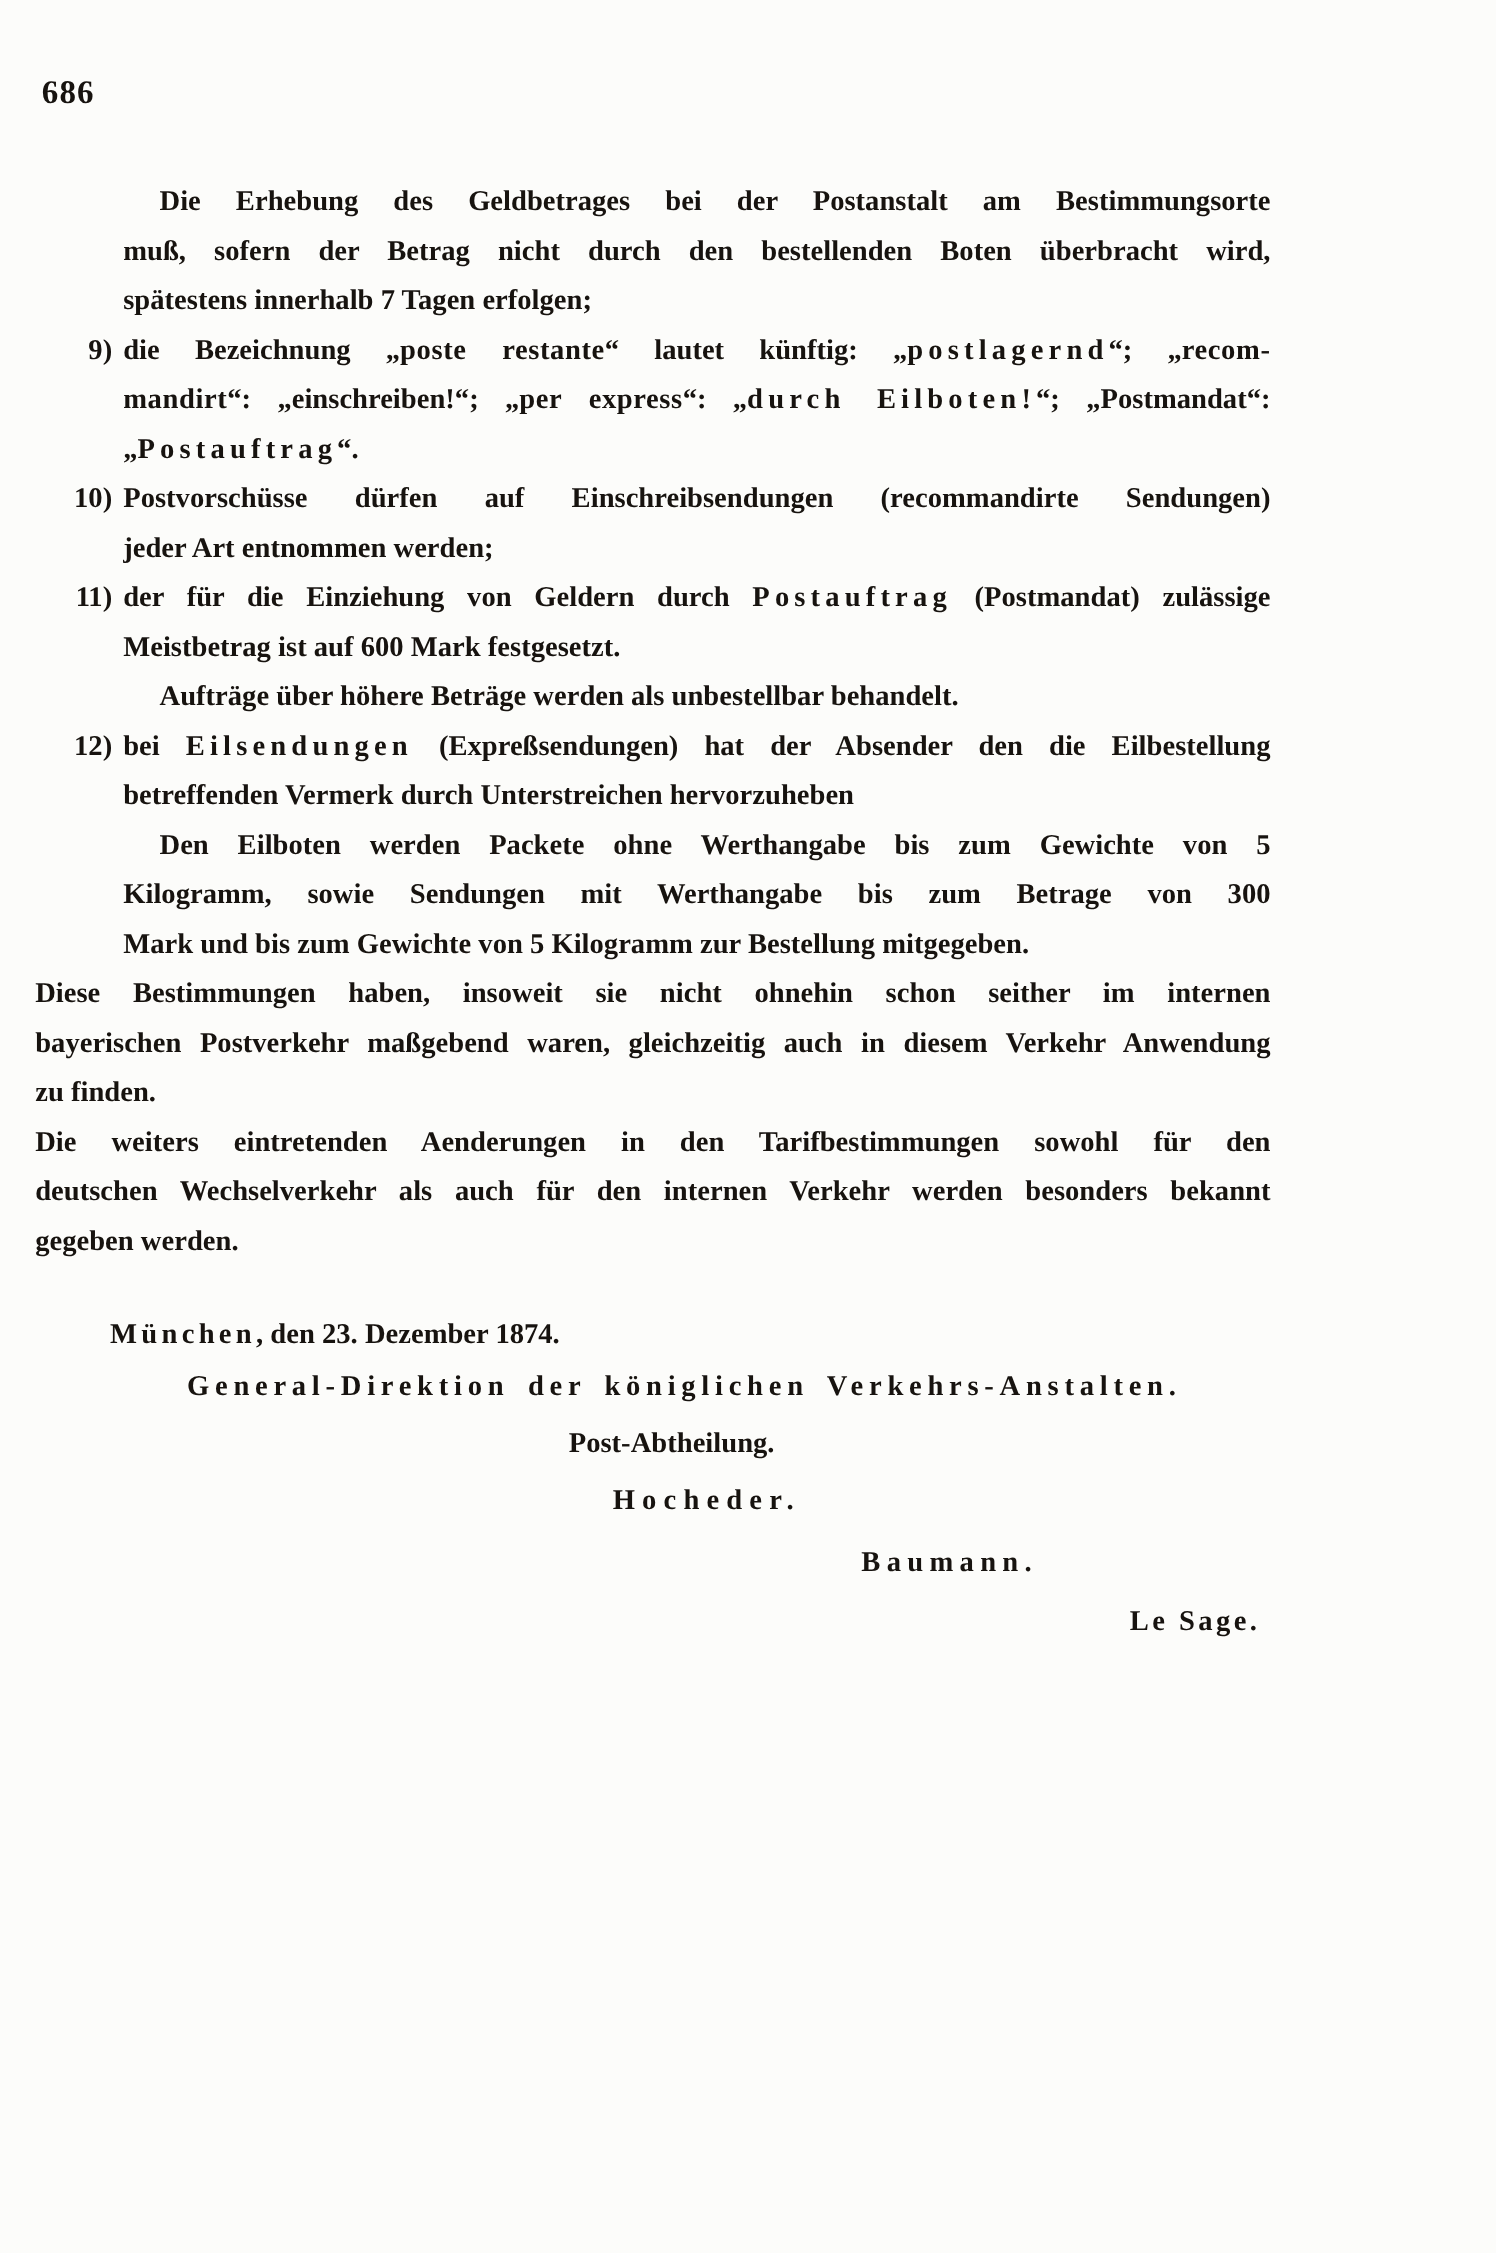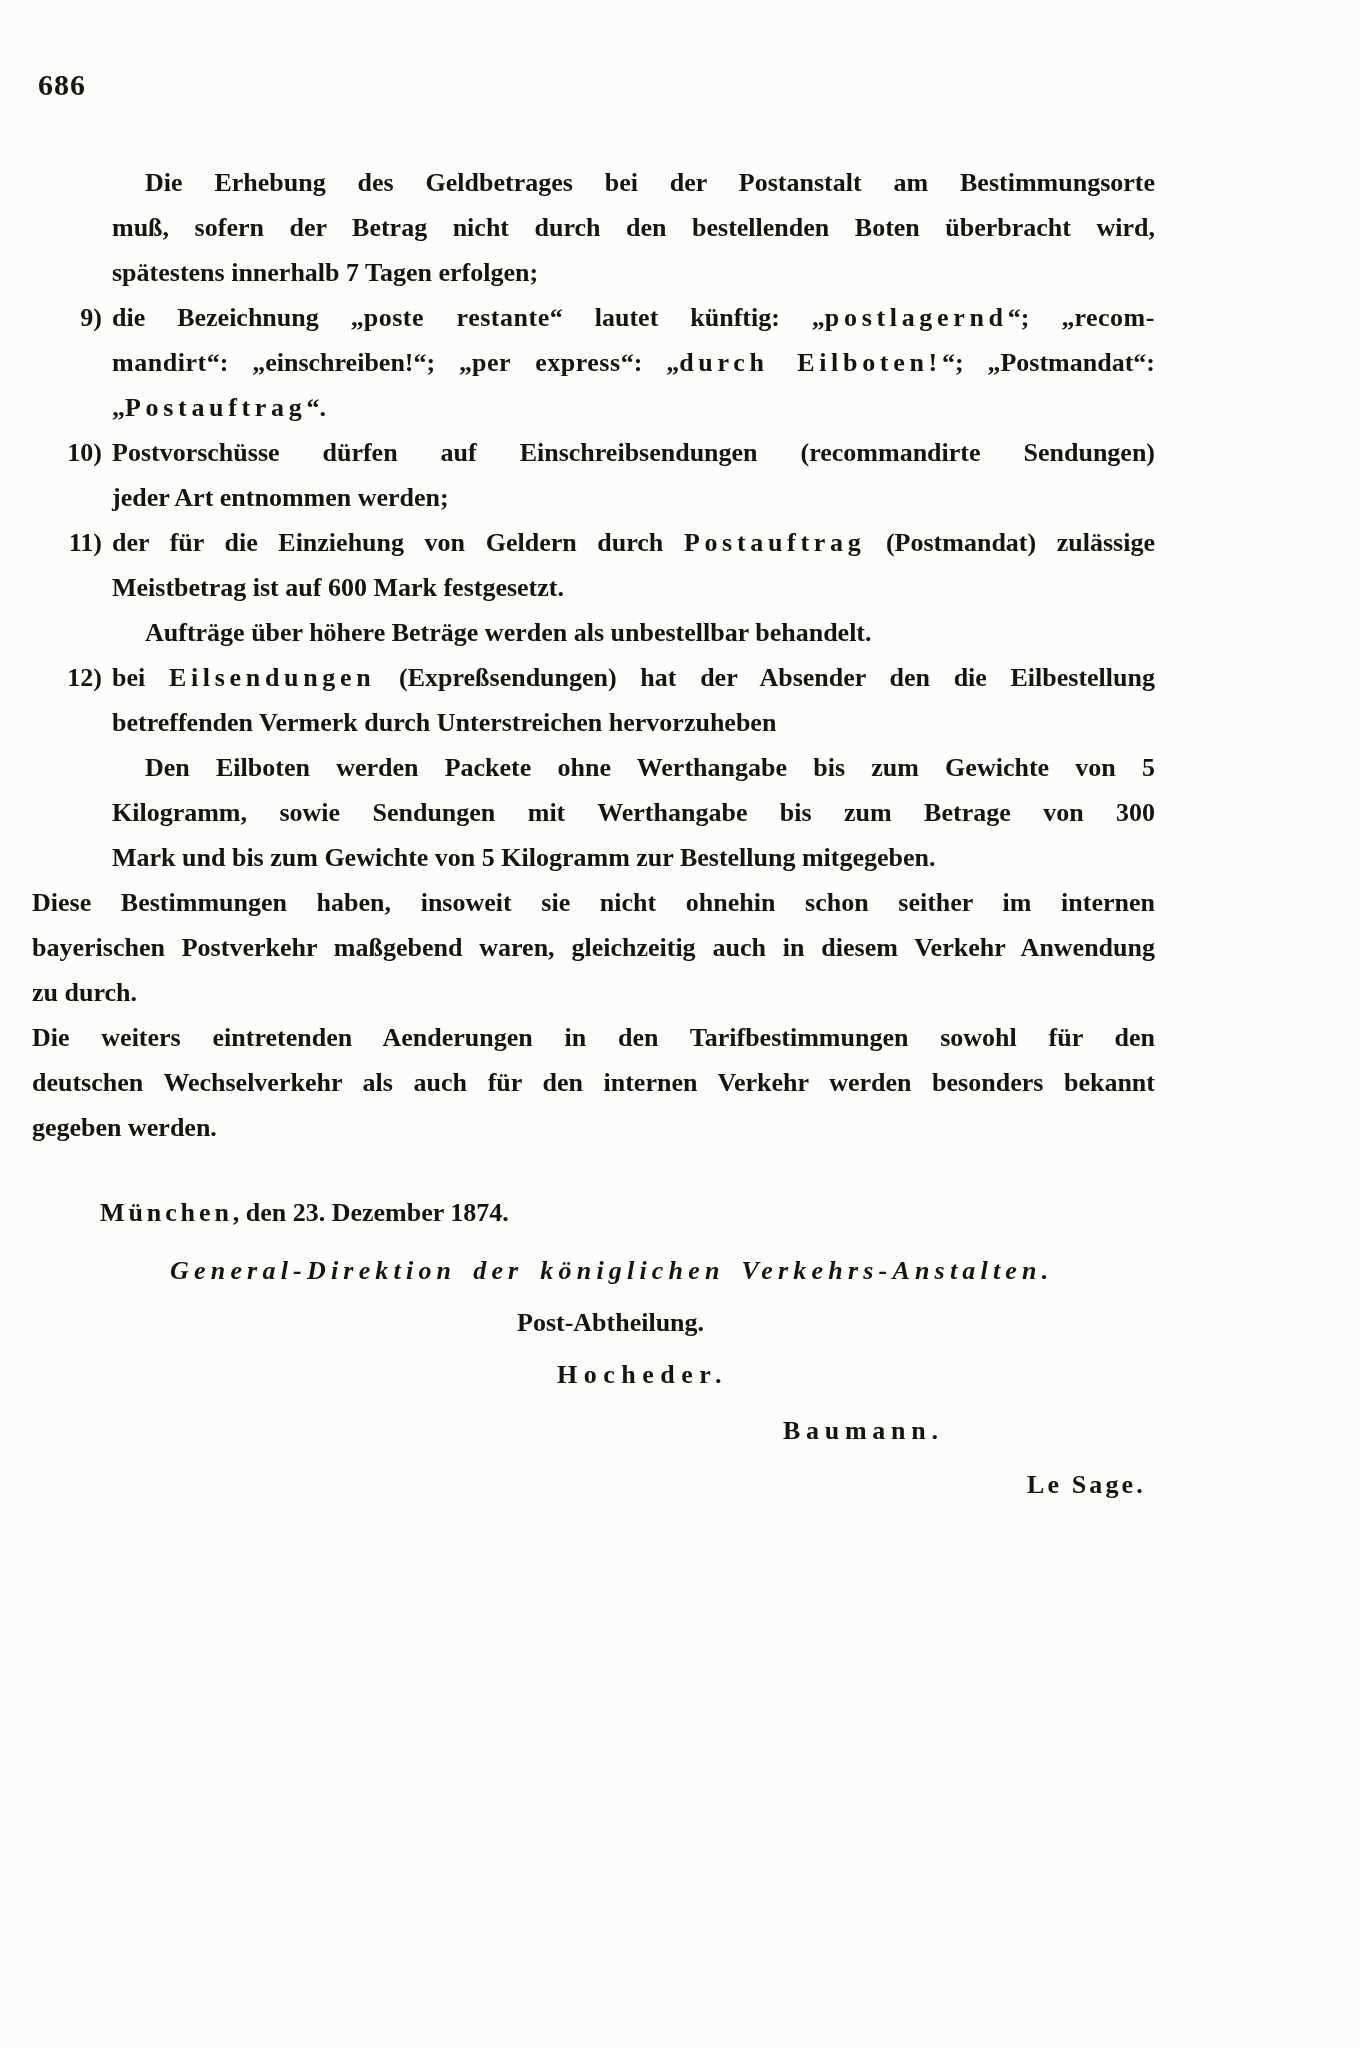--- a/index.html
+++ b/index.html
@@ -50,21 +50,21 @@
   .marker {
     position: absolute;
     right: calc(100% + 10px);
     white-space: nowrap;
   }
   .sp { letter-spacing: 0.18em; }
   .roman { font-weight: bold; letter-spacing: 0.02em; }
   
   .dateline  { margin-left: 68px;  margin-top: 40px; }
   .dateline .sp { letter-spacing: 0.15em; }
-  .authority { margin-left: 138px; margin-top: 13px; font-style: italic; }
+  .authority { margin-left: 138px; margin-top: 2px; }
   .authority .sp { letter-spacing: 0.2em; word-spacing: 0.2em; }
   .department { margin-left: 485px; margin-top: 7px; }
   .sig-1 { margin-left: 525px; margin-top: 7px; }
   .sig-1 .sp { letter-spacing: 0.25em; }
   .sig-2 { margin-left: 751px; margin-top: 11px; }
   .sig-2 .sp { letter-spacing: 0.22em; }
   .sig-3 { margin-left: 995px; margin-top: 9px; }
   .sig-3 .sp { letter-spacing: 0.12em; }
 </style>
 </head>
@@ -86,21 +86,21 @@
       <div class="line ind-item just"><span class="marker">11)</span><span class="">der für die Einziehung von Geldern durch </span><span class="sp ">Postauftrag</span><span class=""> (Postmandat) zulässige</span></div>
       <div class="line ind-item"><span class="">Meistbetrag ist auf 600 Mark festgesetzt.</span></div>
       <div class="line ind-sub"><span class="">Aufträge über höhere Beträge werden als unbestellbar behandelt.</span></div>
       <div class="line ind-item just"><span class="marker">12)</span><span class="">bei </span><span class="sp ">Eilsendungen</span><span class=""> (Expreßsendungen) hat der Absender den die Eilbestellung</span></div>
       <div class="line ind-item"><span class="">betreffenden Vermerk durch Unterstreichen hervorzuheben</span></div>
       <div class="line ind-sub just"><span class="">Den Eilboten werden Packete ohne Werthangabe bis zum Gewichte von 5</span></div>
       <div class="line ind-item just"><span class="">Kilogramm, sowie Sendungen mit Werthangabe bis zum Betrage von 300</span></div>
       <div class="line ind-item"><span class="">Mark und bis zum Gewichte von 5 Kilogramm zur Bestellung mitgegeben.</span></div>
       <div class="line ind-para just"><span class="">Diese Bestimmungen haben, insoweit sie nicht ohnehin schon seither im internen</span></div>
       <div class="line ind-full just"><span class="">bayerischen Postverkehr maßgebend waren, gleichzeitig auch in diesem Verkehr Anwendung</span></div>
-      <div class="line ind-full"><span class="">zu durch.</span></div>
+      <div class="line ind-full"><span class="">zu finden.</span></div>
       <div class="line ind-para just"><span class="">Die weiters eintretenden Aenderungen in den Tarifbestimmungen sowohl für den</span></div>
       <div class="line ind-full just"><span class="">deutschen Wechselverkehr als auch für den internen Verkehr werden besonders bekannt</span></div>
       <div class="line ind-full"><span class="">gegeben werden.</span></div>
       <div class="line dateline"><span class="sp ">München</span><span class="">, den 23. Dezember 1874.</span></div>
       <div class="line authority"><span class="sp ">General-Direktion der königlichen Verkehrs-Anstalten.</span></div>
       <div class="line department"><span class="">Post-Abtheilung.</span></div>
       <div class="line sig-1"><span class="sp ">Hocheder.</span></div>
       <div class="line sig-2"><span class="sp ">Baumann.</span></div>
       <div class="line sig-3"><span class="sp ">Le Sage.</span></div>
     </div>

